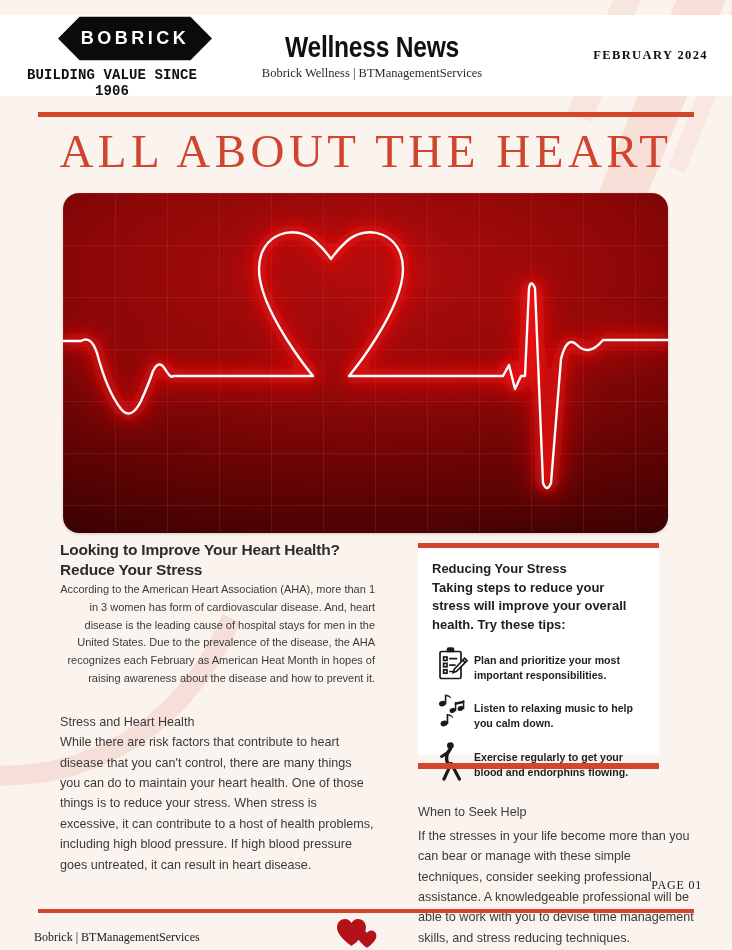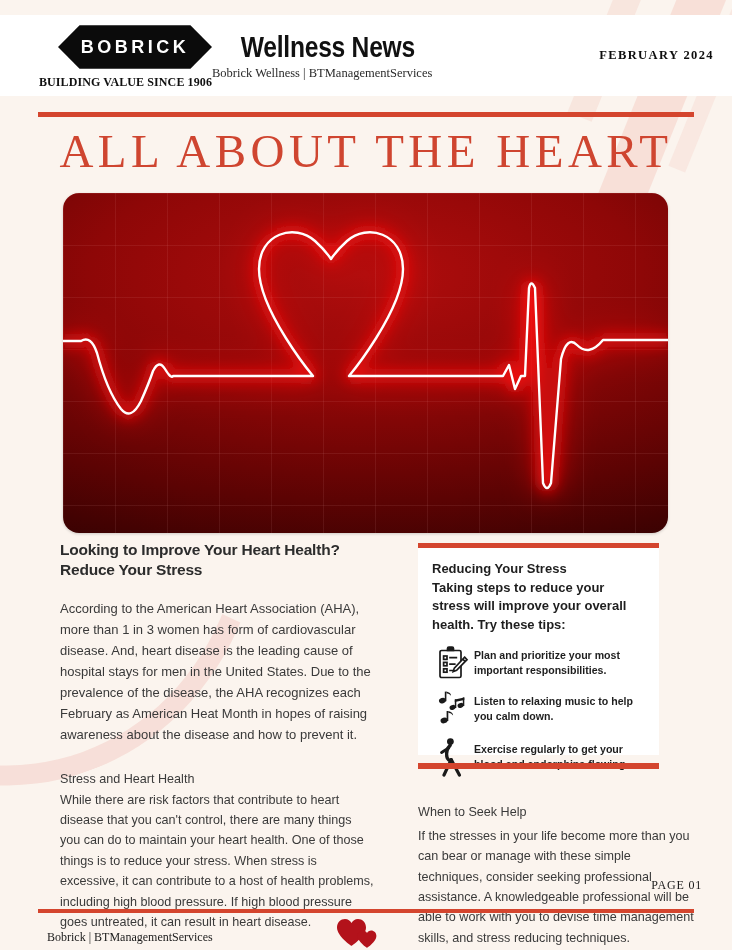--- a/index.html
+++ b/index.html
@@ -46,36 +46,36 @@
     display:flex; flex-direction:column; align-items:flex-end; justify-content:center;
   }
   .logo-lozenge {
     width:154px; height:52px; background:#0B0B0B; color:#FFFFFF;
     display:flex; align-items:center; justify-content:center;
     clip-path:polygon(0% 50%, 14% 8%, 86% 8%, 100% 50%, 86% 92%, 14% 92%);
     font-size:18px; font-weight:bold; letter-spacing:3.5px;
     font-family:"Liberation Sans", sans-serif;
   }
   .logo-tag {
-    margin-top:2px; font-size:12px; font-weight:bold;
+    margin-top:2px; font-size:14px; font-weight:bold;
     letter-spacing:.1px; color:#111111;
-    font-family:Liberation Serif, serif;
-  }
-  .mast-center { flex:1; text-align:left; padding-right:30px; }
+    font-family:Liberation Mono, monospace;
+  }
+  .mast-center { flex:1; text-align:center; padding-right:30px; }
   .mast-title {
     font-family:"Liberation Sans", sans-serif;
     font-weight:bold; font-size:30px; color:#111111;
     letter-spacing:-.3px; transform:scaleX(.82); transform-origin:center;
   }
   .mast-sub {
     font-family:"Liberation Serif", serif;
     font-size:12.5px; color:#2A2A2A; margin-top:2px;
   }
   .mast-date {
-    width:170px; text-align:right; padding-right:18px;
+    width:170px; text-align:right; padding-right:24px;
     font-family:"Liberation Serif", serif;
     font-weight:bold; font-size:12.5px; letter-spacing:1.4px; color:#0E0E0E;
   }
 
   
   .rule-red {
     position:absolute; background:#D4452E; z-index:3;
   }
   #rule-top    { left:38px;  top:112px; width:656px; height:5px; }
   #rule-bottom { left:38px;  top:909px; width:656px; height:4px; }
@@ -109,52 +109,51 @@
 
   
   #left-col {
     position:absolute; left:60px; top:540px; width:315px; z-index:3;
   }
   .art-head {
     font-size:15.5px; font-weight:bold; color:#2C2C2C; line-height:1.32;
     letter-spacing:-.2px;
   }
   .art-body {
-    margin-top:17px;
-    font-size:13px; color:#3A3A3A; line-height:1.62;
+    font-size:11px; color:#3A3A3A; line-height:1.62;text-align:right;
   }
   .art-sub {
     margin-top:24px;
     font-size:12.6px; color:#3A3A3A; line-height:1.62;
   }
 
   
   #tipbar-top  { position:absolute; left:418px; top:543px; width:241px; height:5px; background:#D4452E; z-index:4; }
   #tipbox {
     position:absolute; left:418px; top:548px; width:241px; height:207px;
     background:#FFFFFF; z-index:3; padding:12px 14px 0 14px;
   }
   .tipbox-title {
     font-size:13px; font-weight:bold; color:#1E1E1E; line-height:1.44;
   }
   .tip-row { display:flex; align-items:center; margin-top:10px; }
   .tip-icon { width:42px; flex:0 0 42px; display:flex; align-items:center; justify-content:center; }
-  .tip-text { font-size:10.6px; font-weight:bold; color:#1E1E1E; line-height:1.42; }
+  .tip-text { font-size:10.6px; font-weight:bold; color:#1E1E1E; line-height:1.42;margin-top:8px; }
 
   #tipbar-bottom { position:absolute; left:418px; top:763px; width:241px; height:6px; background:#D4452E; z-index:4; }
 
   #seek {
     position:absolute; left:418px; top:779px; width:280px; z-index:3;
   }
   .seek-head { font-size:12.6px; color:#3A3A3A; line-height:1.5;margin-top:24px; }
   .seek-body { margin-top:4px; font-size:12.6px; color:#3A3A3A; line-height:1.62; }
 
   
   #footer-left {
-    position:absolute; left:47px; top:930px; z-index:3;
+    position:absolute; left:34px; top:930px; z-index:3;
     font-family:"Liberation Serif", serif; font-size:12px; color:#1A1A1A;
   }
   #footer-right {
     position:absolute; right:30px; top:878px; z-index:3;
     font-family:"Liberation Serif", serif; font-size:12px; letter-spacing:.8px; color:#1A1A1A;
   }
   #footer-hearts {
     position:absolute; left:335px; top:917px; width:50px; height:32px; z-index:3;
   }
 </style>

